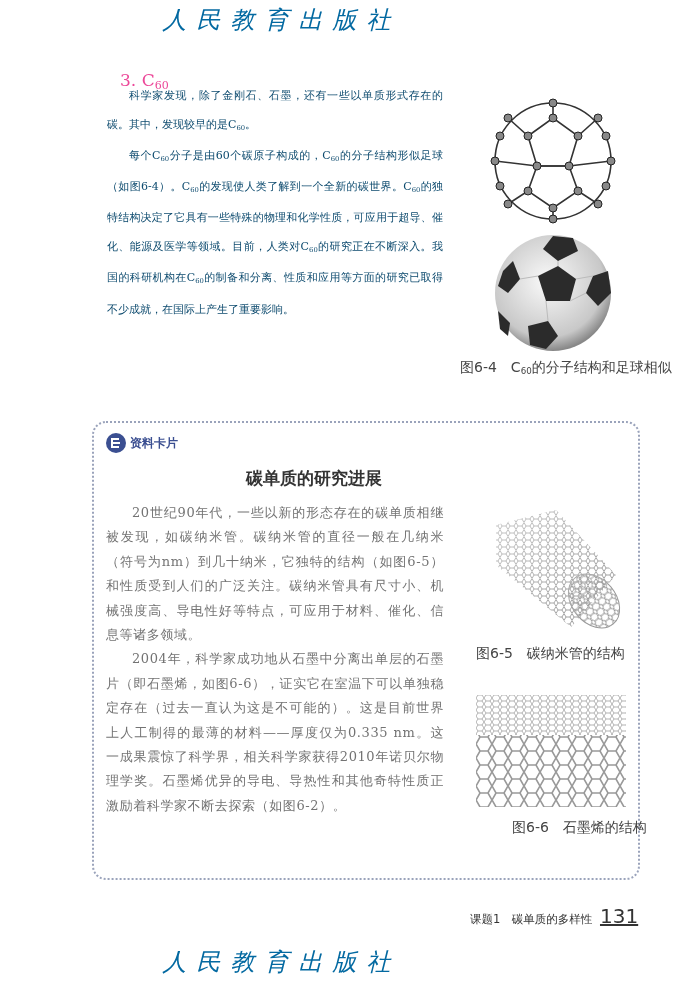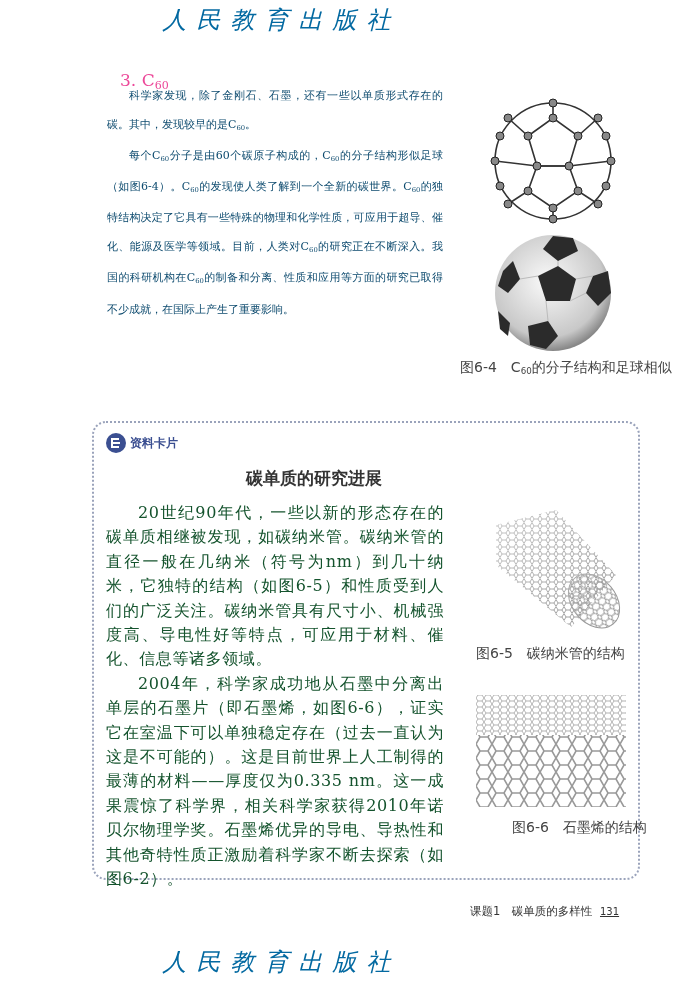--- a/index.html
+++ b/index.html
@@ -26,29 +26,29 @@
                 font-family:"DejaVu Sans",sans-serif; font-weight:bold; font-size:12px; color:#3b4f91; }
   .card-icon { width:20px; height:20px; border-radius:50%; background:#3b4f91; margin-right:4px;
                position:relative; }
   .card-icon::before { content:""; position:absolute; left:5px; top:5px; width:8px; height:10px;
                        border-left:2px solid #fff; border-top:2px solid #fff; border-bottom:2px solid #fff;
                        box-sizing:border-box; }
   .card-icon::after { content:""; position:absolute; left:7px; top:9px; width:7px; height:2px; background:#fff; }
   .card-title { position:absolute; left:0; width:440px; top:44px; text-align:center;
                 font-family:"DejaVu Sans",sans-serif; font-weight:bold; font-size:17px; color:#333; }
   .card-text { position:absolute; left:12px; top:78px; width:338px;
-               font-size:16px; line-height:24.4px; text-align:justify; color:#14532d; letter-spacing:0.6px; }
+               font-size:13px; line-height:24.4px; text-align:justify; color:#737373; letter-spacing:0.6px; }
   .card-text p { margin:0; text-indent:2em; }
   .fig65 { left:382px; top:82px; width:150px; }
   .fig65 .cap { position:absolute; left:0; top:140px; }
   .fig66 { left:382px; top:272px; width:150px; }
   .fig66 .cap { position:absolute; left:0; top:124px;padding-left:36px; }
   .footer { position:absolute; left:470px; top:904px; font-size:11.5px; color:#333;
             font-family:"DejaVu Sans",sans-serif; white-space:nowrap; }
-  .footer .pg { font-size:10px; margin-left:4px;text-decoration:underline; }
+  .footer .pg { font-size:20px; margin-left:4px;text-decoration:underline; }
 </style>
 </head>
 <body>
 
 <div class="publisher pub-top">人民教育出版社</div>
 
 <div class="section-head">
   <span>3.</span>
   <span><span>C</span><sub>60</sub></span>
 </div>

